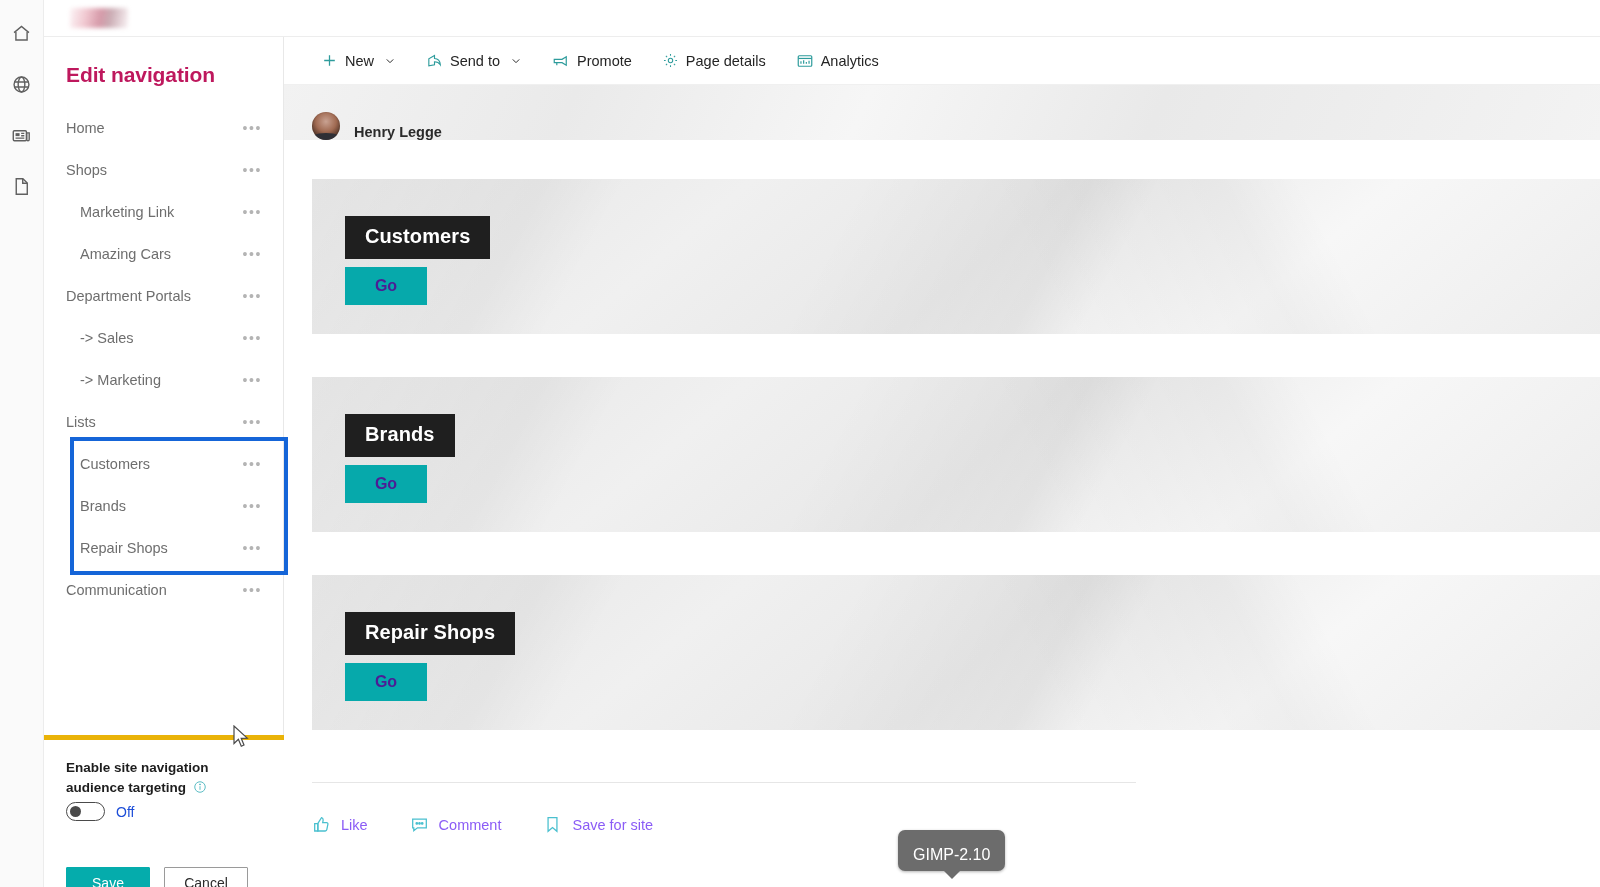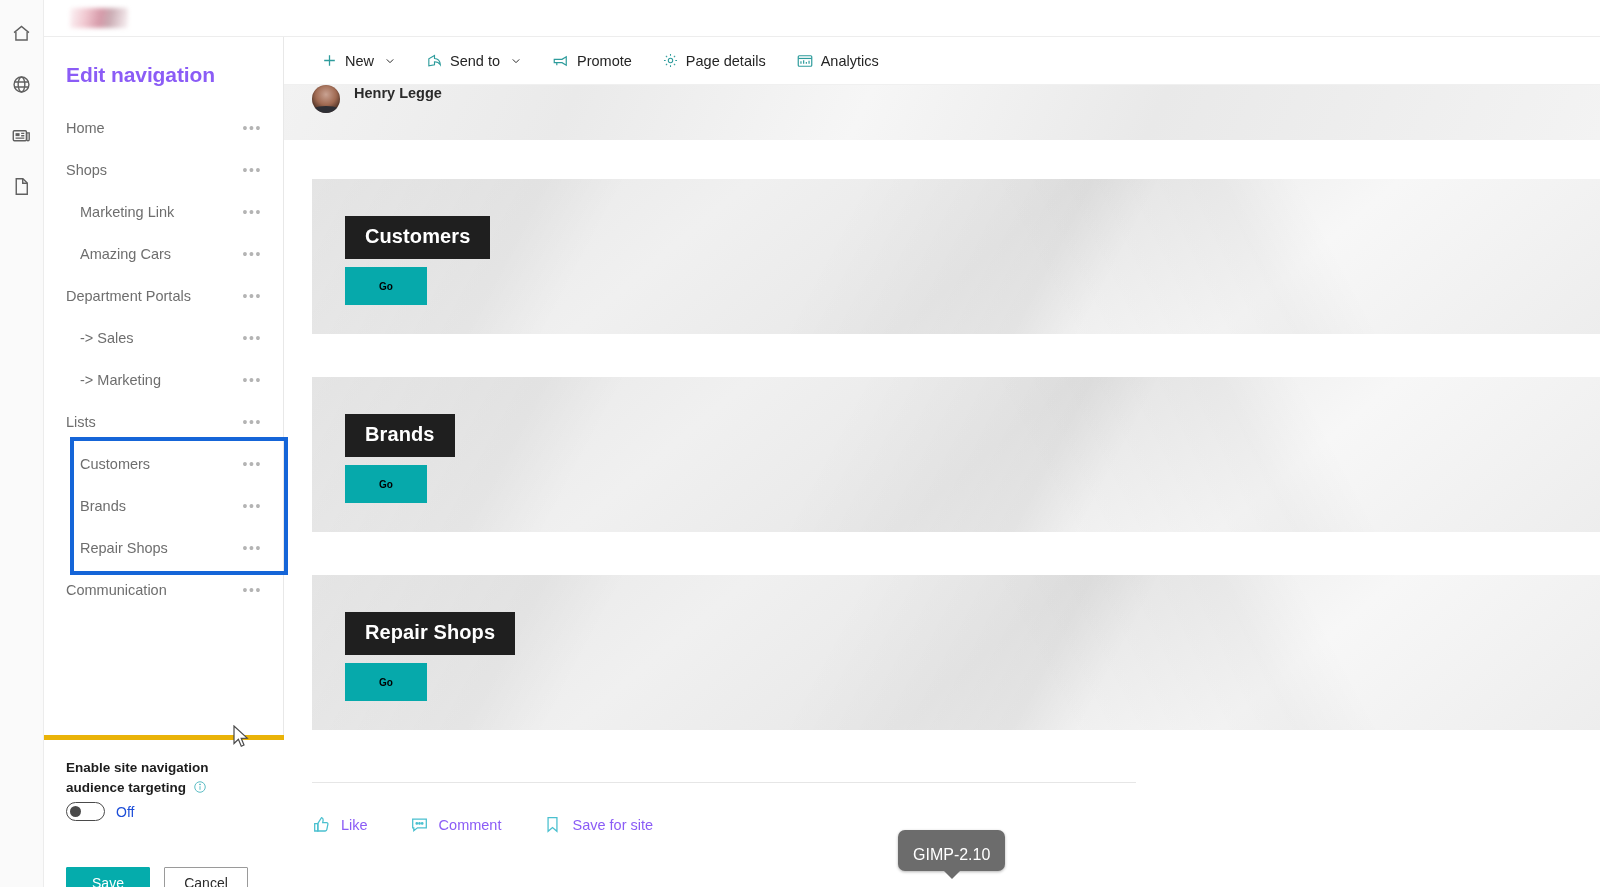--- a/index.html
+++ b/index.html
@@ -42,21 +42,21 @@
     border-radius: 2px;
   }
 
   
   .nav-panel {
     position: absolute; left: 44px; top: 37px; width: 240px; height: 850px;
     background: #ffffff; border-right: 1px solid #e8e8e8;
   }
   .nav-title {
     position: absolute; left: 22px; top: 26px;
-    font-size: 21px; font-weight: 600; color: #8b5cf6;
+    font-size: 21px; font-weight: 600; color: #be185d;
     letter-spacing: -0.1px;
     text-align: right;
   }
   .nav-list { position: absolute; left: 0; top: 70px; width: 240px; }
   .nav-row {
     position: relative; height: 42px;
     display: flex; align-items: center;
   }
   .nav-label {
     font-size: 14.5px; color: #6e6e6e; font-weight: 400;
@@ -138,21 +138,21 @@
 
   
   .canvas {
     position: absolute; left: 284px; top: 85px;
     width: 1316px; height: 802px; background: #ffffff; overflow: hidden;
   }
 
   .author-band {
     position: absolute; left: 0; top: 0; width: 1316px; height: 55px;
     background: linear-gradient(115deg,#f2f2f2 0%,#eaeaea 22%,#f6f6f6 44%,#e9e9e9 66%,#f3f3f3 100%);
-    display: flex; align-items: flex-start; padding-left: 28px; gap: 14px;
+    display: flex; align-items: flex-end; padding-left: 28px; gap: 14px;
   }
   .avatar {
     width: 28px; height: 28px; border-radius: 50%;
     background: radial-gradient(circle at 50% 34%, #c9a292 0%, #a06a52 44%, #5a3a2c 70%, #e9dfe4 100%);
     overflow: hidden; position: relative; flex: none;
     box-shadow: 0 0 0 1px rgba(0,0,0,0.06) inset;
   }
   .avatar::after {
     content: ""; position: absolute; left: -4px; bottom: -6px; right: -4px; height: 13px;
     background: #2f2f35; border-radius: 50% 50% 0 0;
@@ -168,22 +168,22 @@
       linear-gradient(140deg, #e4e4e4 0%, #f0f0f0 30%, #e8e8e8 52%, #f7f7f7 74%, #ededed 100%);
   }
   .hero-title {
     position: absolute; left: 33px; top: 37px;
     background: #1f1f1f; color: #ffffff;
     font-size: 20px; font-weight: 700;
     padding: 9px 20px 11px 20px; letter-spacing: 0.1px;
   }
   .hero-go {
     position: absolute; left: 33px; top: 88px;
-    background: #06a9ab; color: #000000;
-    font-size: 10px; font-weight: 700;
+    background: #06a9ab; color: #4c1d95;
+    font-size: 16px; font-weight: 700;
     width: 82px; height: 38px;
     display: flex; align-items: center; justify-content: center;
   }
 
   .divider {
     position: absolute; left: 28px; width: 824px; height: 1px;
     background: #e6e6e6;
   }
   .social-bar {
     position: absolute; left: 28px; display: flex; align-items: center; gap: 42px;

